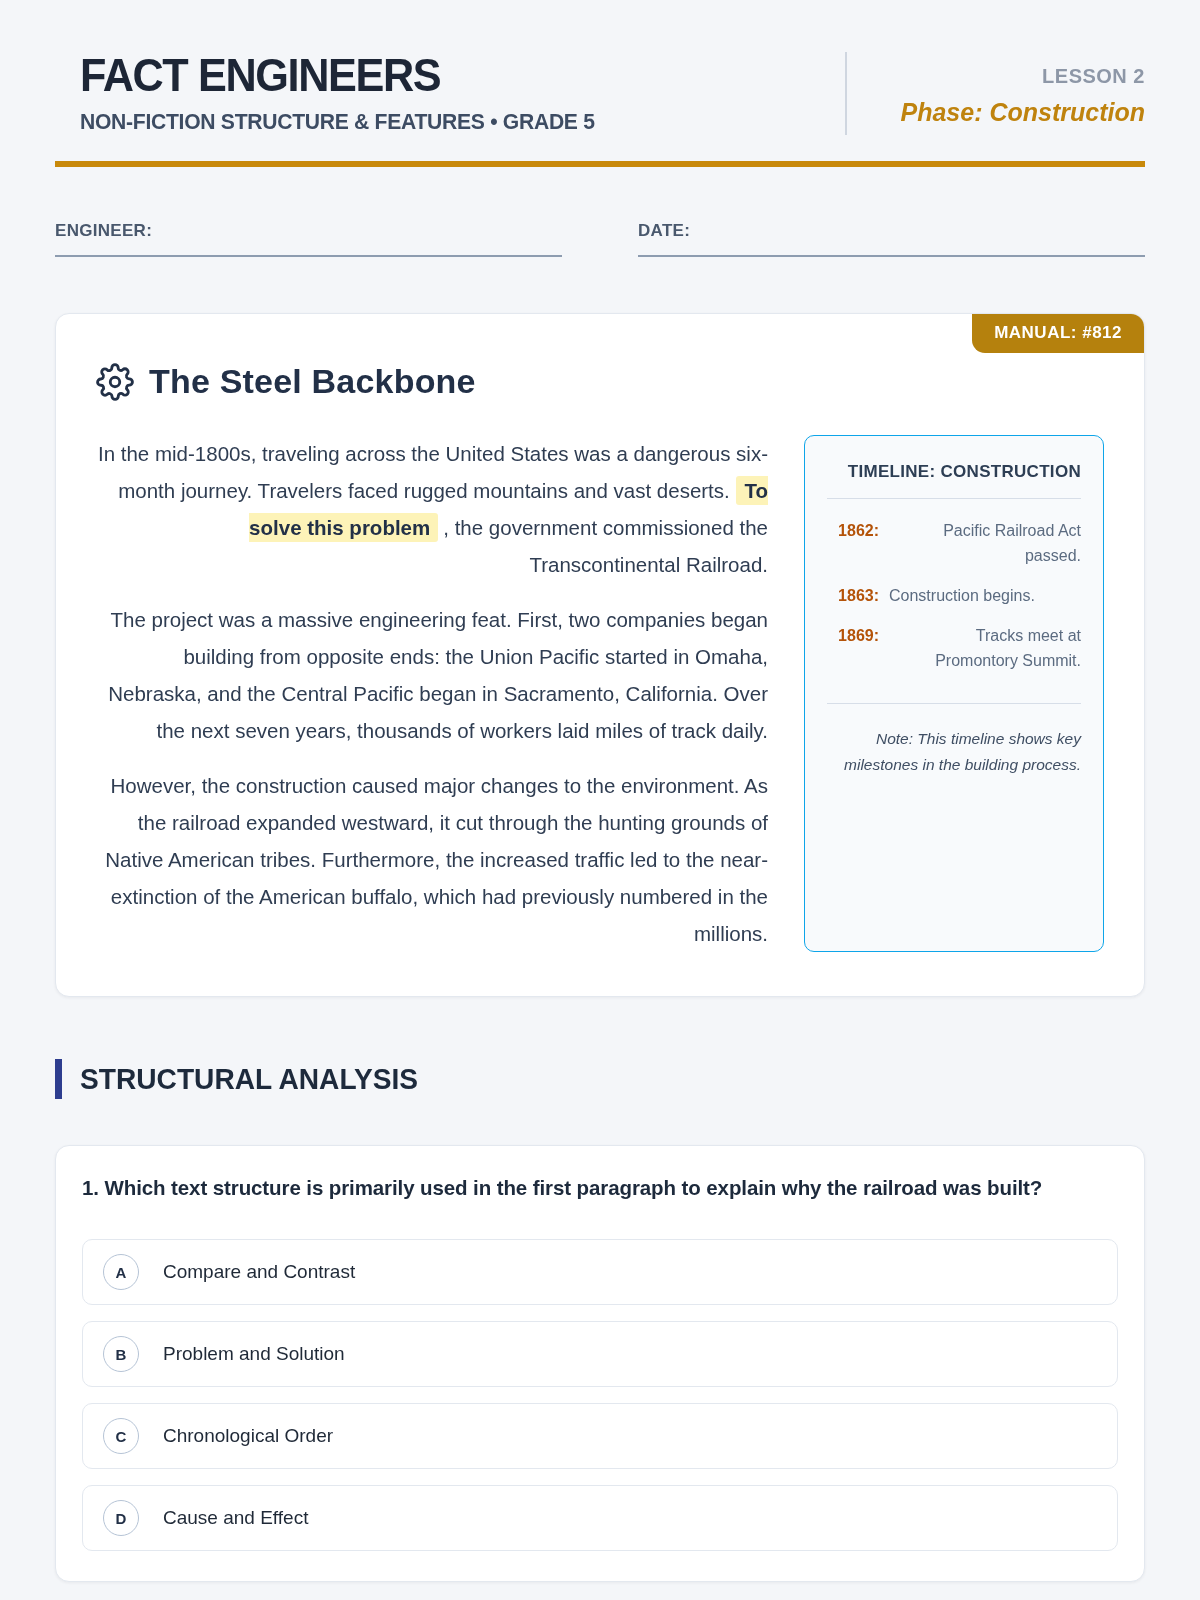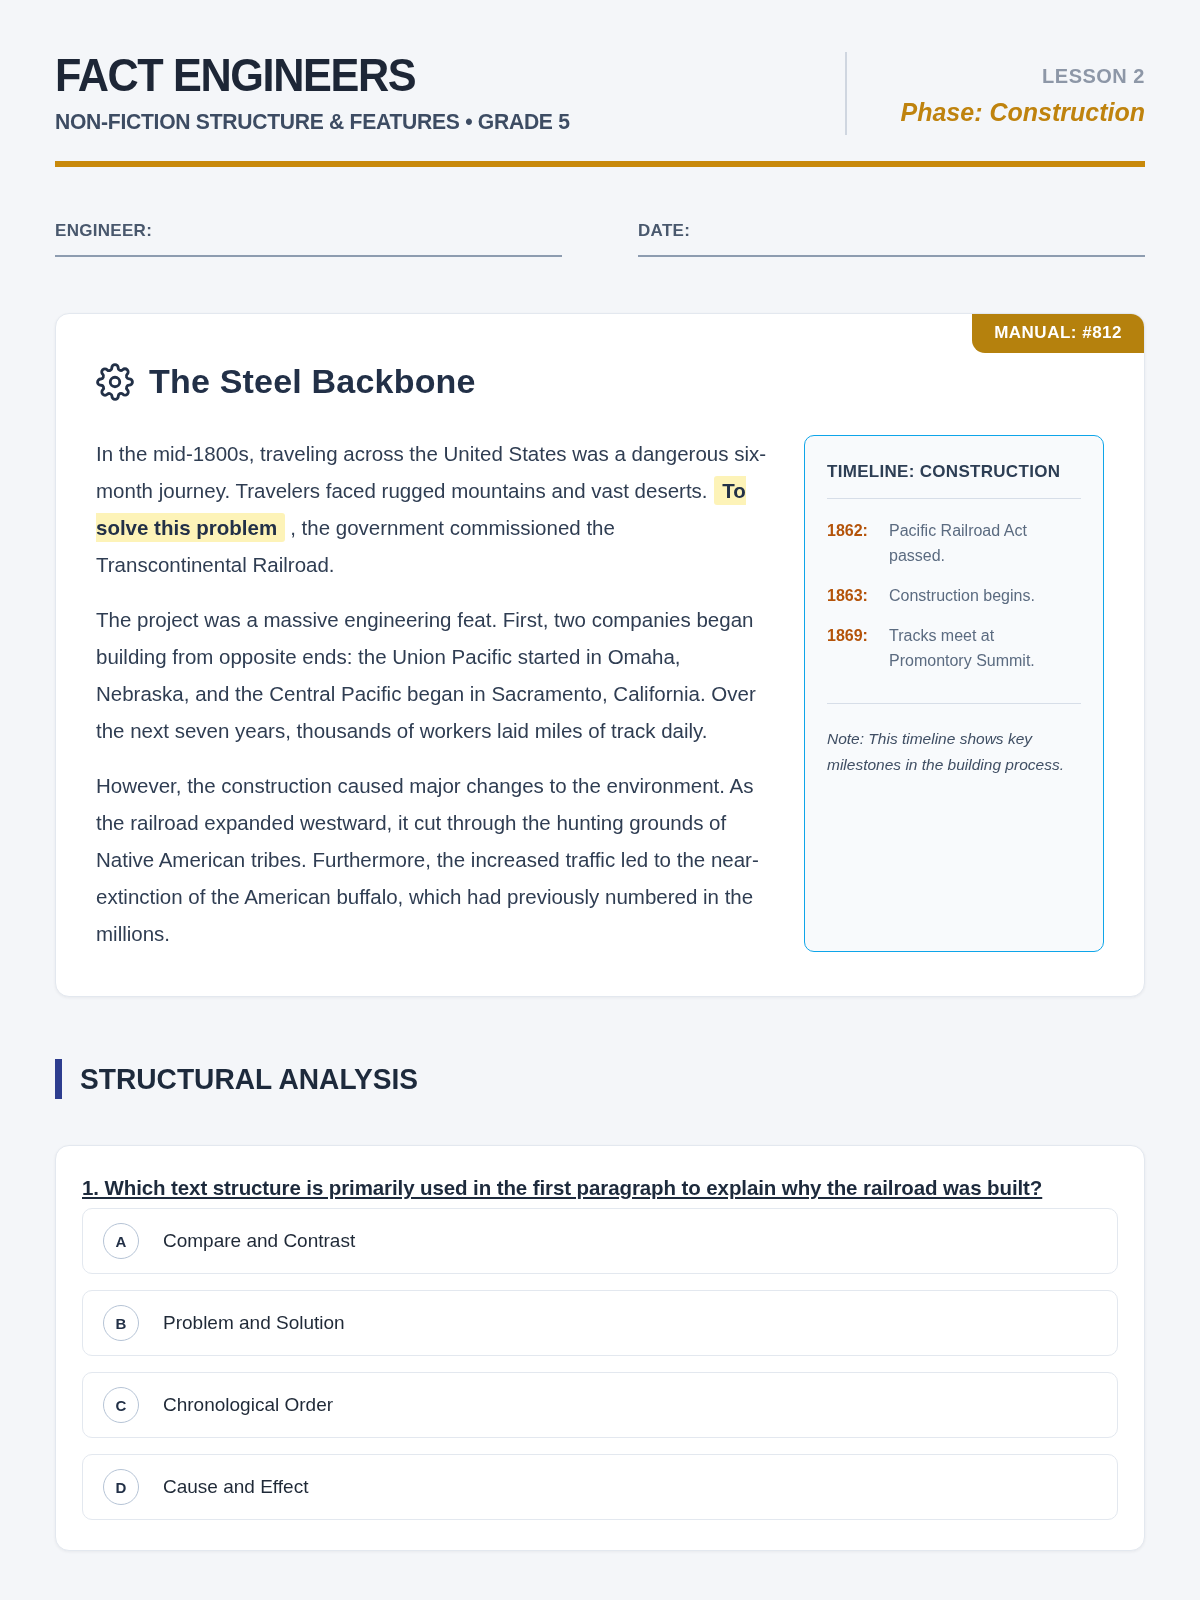--- a/index.html
+++ b/index.html
@@ -5,21 +5,21 @@
   * { margin:0; padding:0; box-sizing:border-box; }
   html,body { width:1200px; height:1600px; overflow:hidden; }
   body {
     background:#f4f6f9;
     font-family:"Liberation Sans","DejaVu Sans",sans-serif;
     color:#2f3d52;
   }
   .container { width:1090px; margin:0 auto; padding-top:50px; }
 
   
-  .header { display:flex; justify-content:space-between; align-items:stretch; }
+  .header { display:flex; justify-content:space-between; align-items:stretch;margin-left:25px; }
   .brand-title {
     font-size:47px; font-weight:bold; color:#1d2636; letter-spacing:-1.5px;
     display:inline-block; transform:scaleX(0.92); transform-origin:left center;
     line-height:1.05;
   }
   .brand-subtitle {
     font-size:22px; font-weight:bold; color:#3d4c63; letter-spacing:-0.3px;
     display:inline-block; transform:scaleX(0.96); transform-origin:left center;
     margin-top:10px;
   }
@@ -36,20 +36,21 @@
   .field { flex:1; }
   .field-label { font-size:17px; font-weight:bold; color:#49586d; letter-spacing:0.3px; }
   .field-line { border-bottom:2px solid #8d9cb0; height:16px; }
 
   
   .article-card {
     position:relative; margin-top:56px; background:#ffffff;
     border:1px solid #e3e8ef; border-radius:14px;
     box-shadow:0 1px 3px rgba(30,42,59,0.06);
     padding:48px 40px 44px;
+    text-align:right;
   }
   .manual-badge {
     position:absolute; top:0; right:0;
     background:#b5810d; color:#ffffff; font-weight:bold; font-size:17px;
     letter-spacing:0.5px; padding:9px 22px 10px;
     border-radius:0 13px 0 13px;
   }
   .article-title-row { display:flex; align-items:center; gap:15px; }
   .gear-icon { width:38px; height:38px; flex-shrink:0; }
   .article-title { font-size:34px; font-weight:bold; color:#223047; letter-spacing:0.2px; }
@@ -85,21 +86,21 @@
     display:inline-block; transform:scaleX(0.97); transform-origin:left center;
   }
 
   
   .question-card {
     margin-top:46px; background:#ffffff;
     border:1px solid #e3e8ef; border-radius:14px;
     box-shadow:0 1px 3px rgba(30,42,59,0.06);
     padding:30px 26px 30px;
   }
-  .question-text { font-size:20.5px; font-weight:bold; color:#1d2a3c; letter-spacing:-0.1px; margin-bottom:8px;text-decoration:underline; }
+  .question-text { font-size:20.5px; font-weight:bold; color:#1d2a3c; letter-spacing:-0.1px; margin-bottom:39px; }
   .option {
     display:flex; align-items:center; gap:24px;
     border:1px solid #e3e8ef; border-radius:10px;
     background:#ffffff; padding:14px 20px; min-height:65px;
     margin-bottom:16px; cursor:pointer;
   }
   .option:last-child { margin-bottom:0; }
   .option-letter {
     width:36px; height:36px; border:1.5px solid #b6c4d6; border-radius:50%;
     display:flex; align-items:center; justify-content:center;

